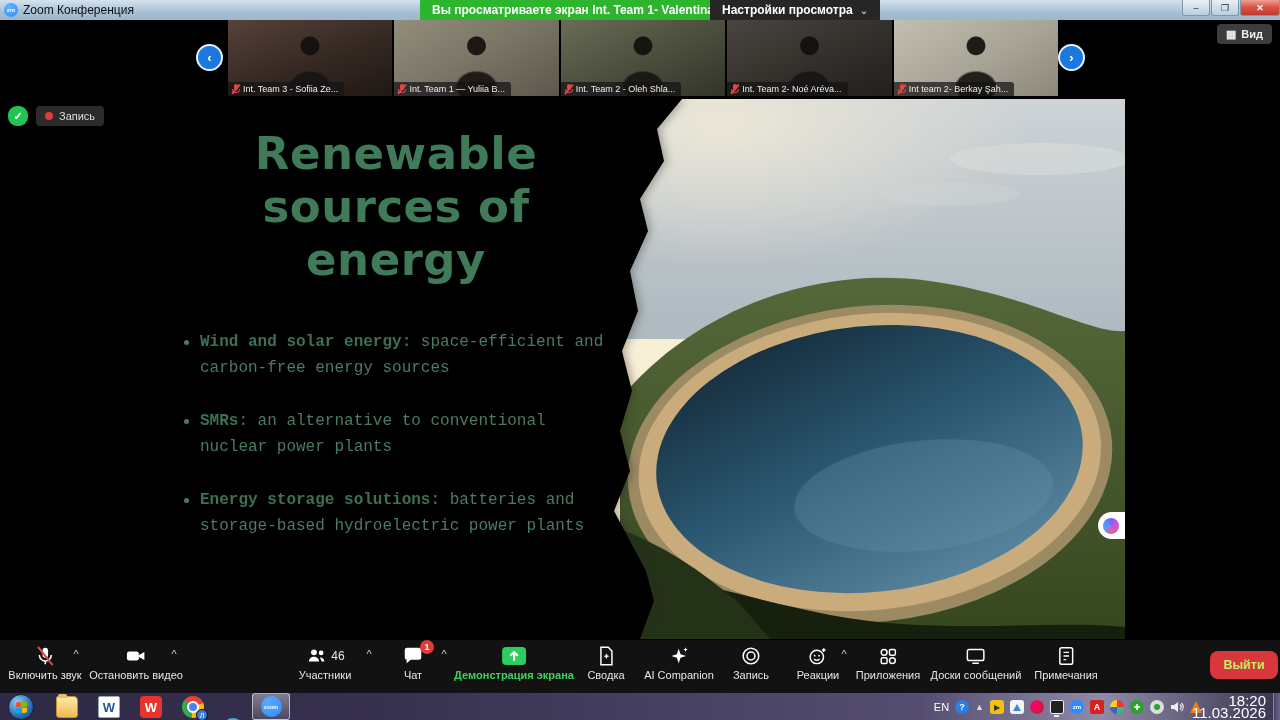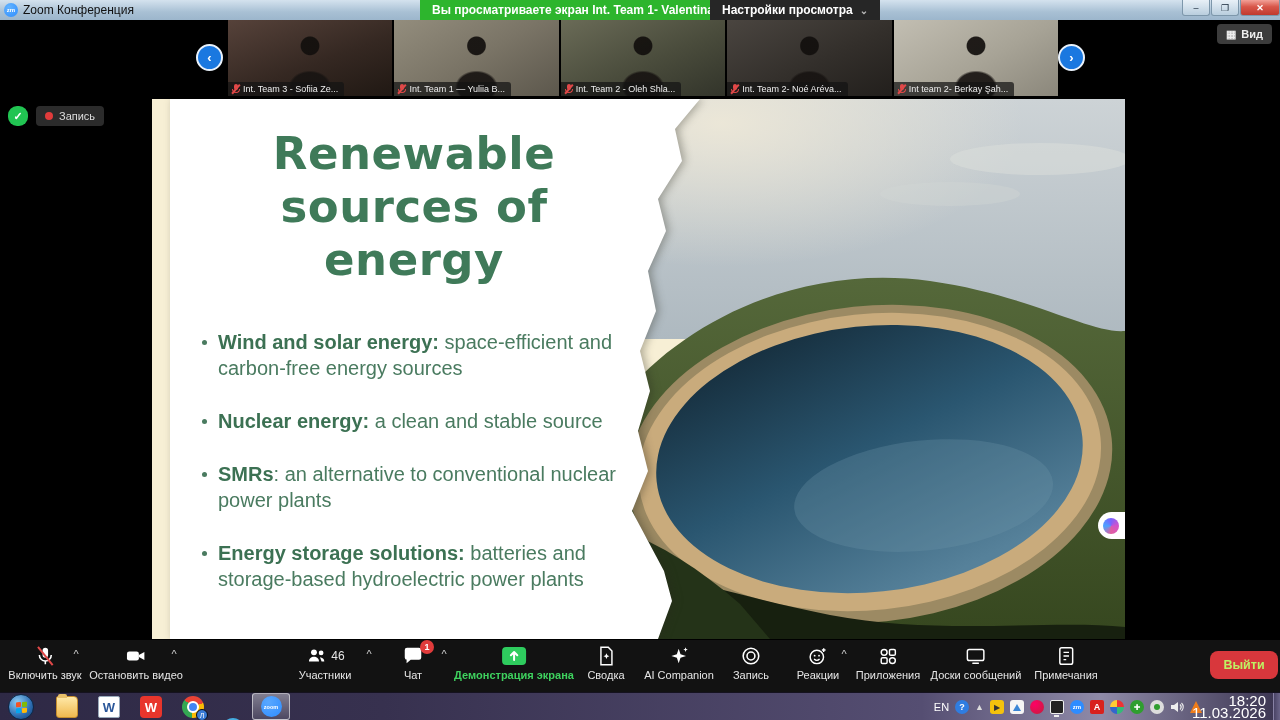--- a/index.html
+++ b/index.html
@@ -54,27 +54,27 @@
   .rec-wrap { position:absolute; top:106px; left:8px; display:flex; align-items:center; gap:8px; }
   .shield { width:20px; height:20px; border-radius:45%; background:#21c452; color:#fff; font-size:11px; font-weight:bold;
     display:flex; align-items:center; justify-content:center; }
   .rec-pill { height:20px; background:#2b2b2b; border-radius:4px; color:#ddd; font-size:11px; display:flex; align-items:center; gap:6px; padding:0 9px; }
   .rec-dot { width:8px; height:8px; border-radius:50%; background:#e03b3b; }
 
   
   .slide { position:absolute; top:99px; left:152px; width:973px; height:540px; background:#f7efd5; overflow:hidden; }
   .photo { position:absolute; top:0; left:468px; width:505px; height:540px; }
   .paper-wrap { position:absolute; inset:0; filter:drop-shadow(3px 0 4px rgba(40,40,30,.35)); }
-  .paper { position:absolute; top:0; left:18px; width:560px; height:540px; background:#ffffff;
+  .paper { position:absolute; top:0; left:0; width:560px; height:540px; background:#000000;
     clip-path:polygon(0 0,530px 0,505px 30px,512px 62px,488px 100px,496px 132px,478px 172px,486px 212px,470px 252px,480px 292px,468px 332px,478px 372px,462px 412px,478px 442px,494px 472px,502px 502px,488px 540px,0 540px); }
   .slide-title { position:absolute; top:28px; left:64px; width:360px; text-align:center;
     font-family:"DejaVu Sans", sans-serif; font-weight:bold; font-size:45px; line-height:53px; color:#3f7a59; letter-spacing:.5px; }
   .bullets { position:absolute; top:230px; left:30px; width:438px; list-style:none; }
   .bullets li { position:relative; padding-left:18px; margin-bottom:27px;
-    font-family:Liberation Sans, sans-serif; font-size:20px; line-height:26px; color:#4a7b60; }
+    font-family:Liberation Mono, monospace; font-size:16px; line-height:26px; color:#4a7b60; }
   .bullets li::before { content:""; position:absolute; left:2px; top:11px; width:5px; height:5px; border-radius:50%; background:#4a7b60; }
   .bullets b { font-weight:bold; color:#3c7153; }
   .ai-tab { position:absolute; right:0; top:413px; width:27px; height:27px; background:#fff; border-radius:15px 0 0 15px;
     display:flex; align-items:center; justify-content:flex-start; padding-left:5px; cursor:pointer; }
   .brain { width:16px; height:16px; border-radius:50%;
     background:conic-gradient(#7b61ff,#d453c8,#e05fa0,#4aa3ff,#7b61ff); }
 
   
   .toolbar { position:absolute; top:640px; left:0; width:1280px; height:52px; background:#121212; }
   .titem { position:absolute; top:4px; transform:translateX(-50%); text-align:center; cursor:pointer; color:#e6e6e6; }
@@ -273,21 +273,20 @@
     </div>
     <div class="paper-wrap">
       <div class="paper">
         <div class="slide-title">
           <div>Renewable</div>
           <div>sources of</div>
           <div>energy</div>
         </div>
         <ul class="bullets">
           <li><b>Wind and solar energy:</b><span> space-efficient and carbon-free energy sources</span></li>
-          <li><b>Nuclear energy:</b><span> a clean and stable source</span></li>
           <li><b>SMRs</b><span>: an alternative to conventional nuclear power plants</span></li>
           <li><b>Energy storage solutions:</b><span> batteries and storage-based hydroelectric power plants</span></li>
         </ul>
       </div>
     </div>
     <div class="ai-tab">
       <span class="brain"></span>
     </div>
   </div>
 

